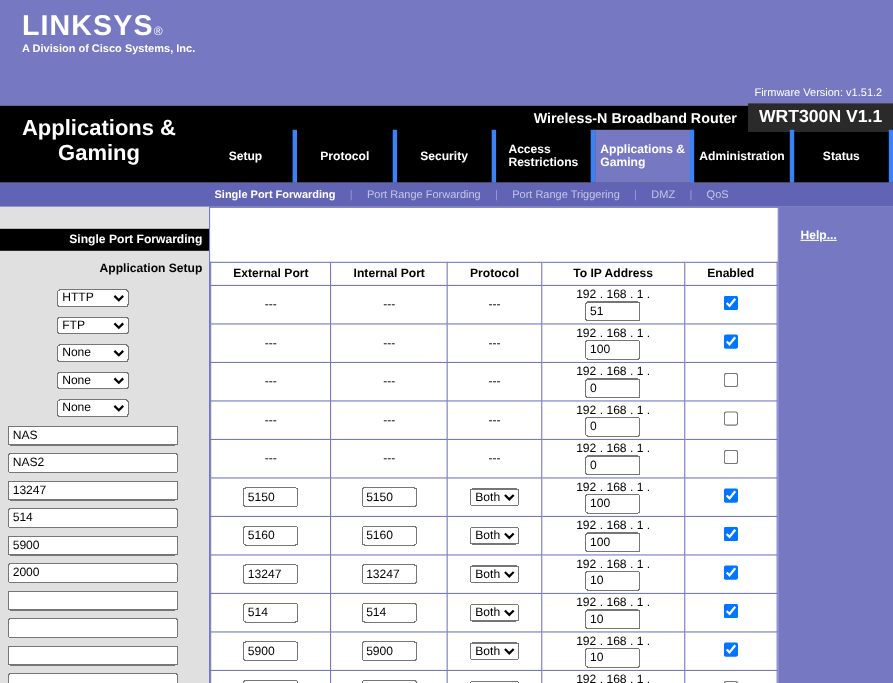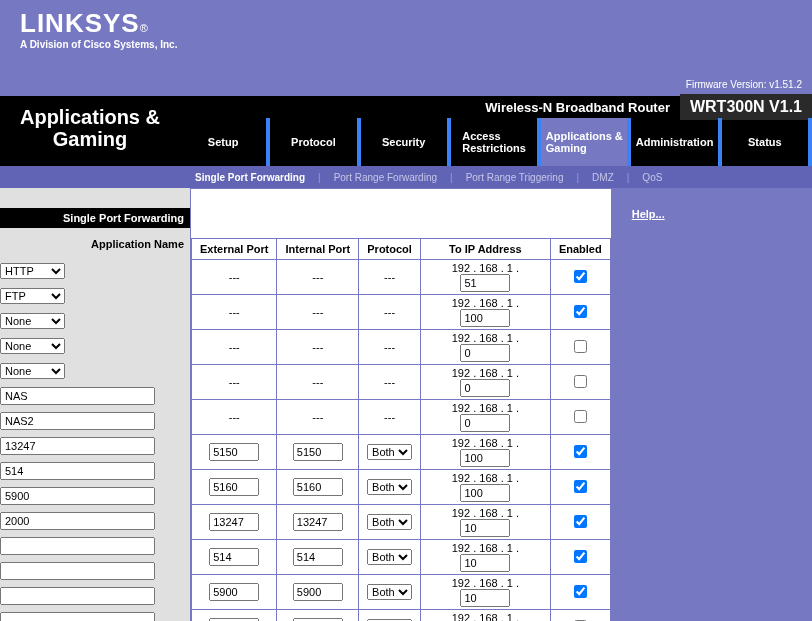--- a/index.html
+++ b/index.html
@@ -19,26 +19,26 @@
 .tab.active{background:#7679c2}
 .subnav{background:#6164b5;height:22px;display:flex;align-items:center;padding-left:185px;font-size:10px;color:#c5c6e8}
 .subnav span{padding:0 10px;cursor:pointer}
 .subnav .sep{color:#9a9dd3;padding:0 3px}
 .subnav .active{color:#fff;font-weight:bold}
 .main{display:flex}
 .left{width:190px;background:#e0e0e0}
 .left-hdr{background:#000;color:#fff;font-weight:bold;text-align:right;padding:4px 6px;font-size:11px}
 .left-sub{font-weight:bold;text-align:right;padding:10px 6px 8px;font-size:11px}
 .left-rows{display:flex;flex-direction:column}
-.lrow{height:25px;display:flex;align-items:center;justify-content:flex-start;padding-right:22px}
+.lrow{height:25px;display:flex;align-items:center;justify-content:center;padding-right:22px}
 .lrow select{width:65px;font-size:11px}
 .lrow input{width:155px;font-size:11px;padding:1px 3px}
 .center{border:1px solid #7679c2}
 .tbl{border-collapse:collapse}
-.tbl th{border:1px solid #7679c2;padding:4px 8px;font-size:11px;font-weight:bold;background:#fff}
+.tbl th{border:1px solid #7679c2;padding:4px 20px;font-size:11px;font-weight:bold;background:#fff}
 .tbl td{border:1px solid #7679c2;padding:2px 6px;text-align:center;height:25px;background:#fff}
 .tbl input[type=text]{width:50px;font-size:11px;padding:1px 2px}
 .tbl select{font-size:11px}
 .ip input{width:32px}
 .right{flex:1;background:#7679c2;padding:20px 20px;color:#fff}
 .right a{color:#fff;font-weight:bold;font-size:11px}
 </style>
 </head>
 <body>
 
@@ -76,21 +76,21 @@
     <span class="sep">|</span>
     <span class="">DMZ</span>
     <span class="sep">|</span>
     <span class="">QoS</span>
   </div>
 
 <div class="main">
   <div class="left">
     <div style="height:20px"></div>
     <div class="left-hdr">Single Port Forwarding</div>
-    <div class="left-sub">Application Name</div>
+    <div class="left-sub">Application Setup</div>
     <div class="left-rows" id="left-rows">
         <div class="lrow">
           <select><option>HTTP</option><option>FTP</option><option>None</option></select>
         </div>
         <div class="lrow">
           <select><option>HTTP</option><option selected="">FTP</option><option>None</option></select>
         </div>
         <div class="lrow">
           <select><option>HTTP</option><option>FTP</option><option selected="">None</option></select>
         </div>

